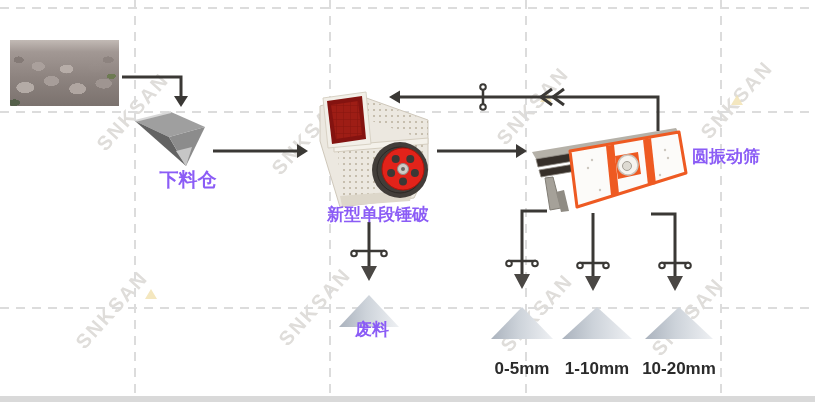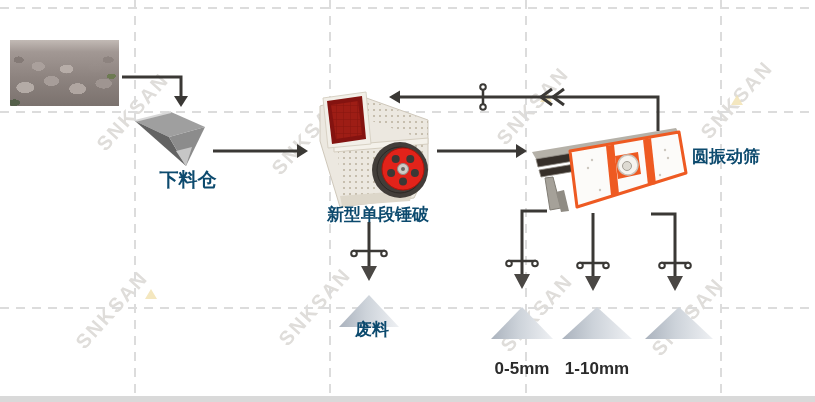--- a/index.html
+++ b/index.html
@@ -29,21 +29,21 @@
       radial-gradient(ellipse 12px 8px at 78% 42%, #a2989412 55%, rgba(0,0,0,0) 56%),
       radial-gradient(ellipse 10px 6px at 90% 30%, #8d837f 55%, rgba(0,0,0,0) 56%),
       radial-gradient(ellipse 9px 6px at 8% 30%, #847a76 55%, rgba(0,0,0,0) 56%),
       radial-gradient(ellipse 8px 5px at 93% 55%, #6d7a52 55%, rgba(0,0,0,0) 56%),
       radial-gradient(ellipse 10px 6px at 4% 95%, #55604a 55%, rgba(0,0,0,0) 56%),
       linear-gradient(180deg,#c2bab5 0%,#a29894 18%,#8e8480 55%,#7b726e 100%);
   }
   
   .lbl{
     position:absolute;transform:translateX(-50%);z-index:4;
-    color:#0c4a6e;font-weight:bold;white-space:nowrap;
+    color:#8b5cf6;font-weight:bold;white-space:nowrap;
   }
   .lbl-cn{font-size:17px;}
   .lbl-hopper{font-size:19px;}
   .lbl-mm{font-size:17px;color:#2b2b2b;margin-top:12px;}
   .tri{position:absolute;width:0;height:0;z-index:1;
     border-left:6px solid transparent;border-right:6px solid transparent;
     border-bottom:10px solid #f2e3b4;opacity:.85;}
 </style>
 </head>
 <body>
@@ -216,14 +216,15 @@
   </svg>
 
   <div class="photo"></div>
 
   <div class="lbl lbl-cn" style="left:378px;top:203px">新型单段锤破</div>
   <div class="lbl lbl-cn lbl-hopper" style="left:188px;top:167px">下料仓</div>
   <div class="lbl lbl-cn" style="left:726px;top:145px">圆振动筛</div>
   <div class="lbl lbl-cn" style="left:372px;top:318px">废料</div>
   <div class="lbl lbl-mm" style="left:522px;top:347px">0-5mm</div>
   <div class="lbl lbl-mm" style="left:597px;top:347px">1-10mm</div>
+  <div class="lbl lbl-mm" style="left:679px;top:347px">10-20mm</div>
 
 </div>
 
 </body></html>

